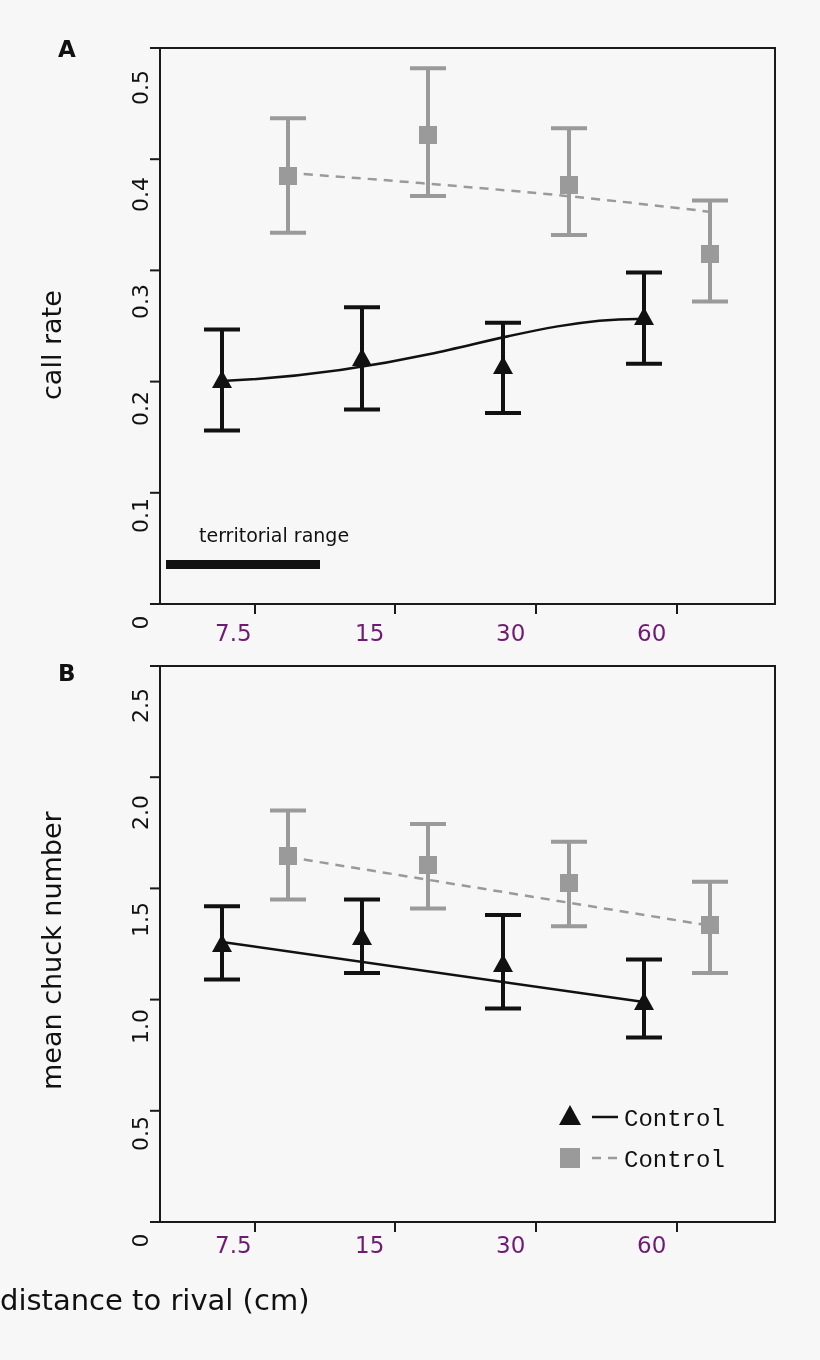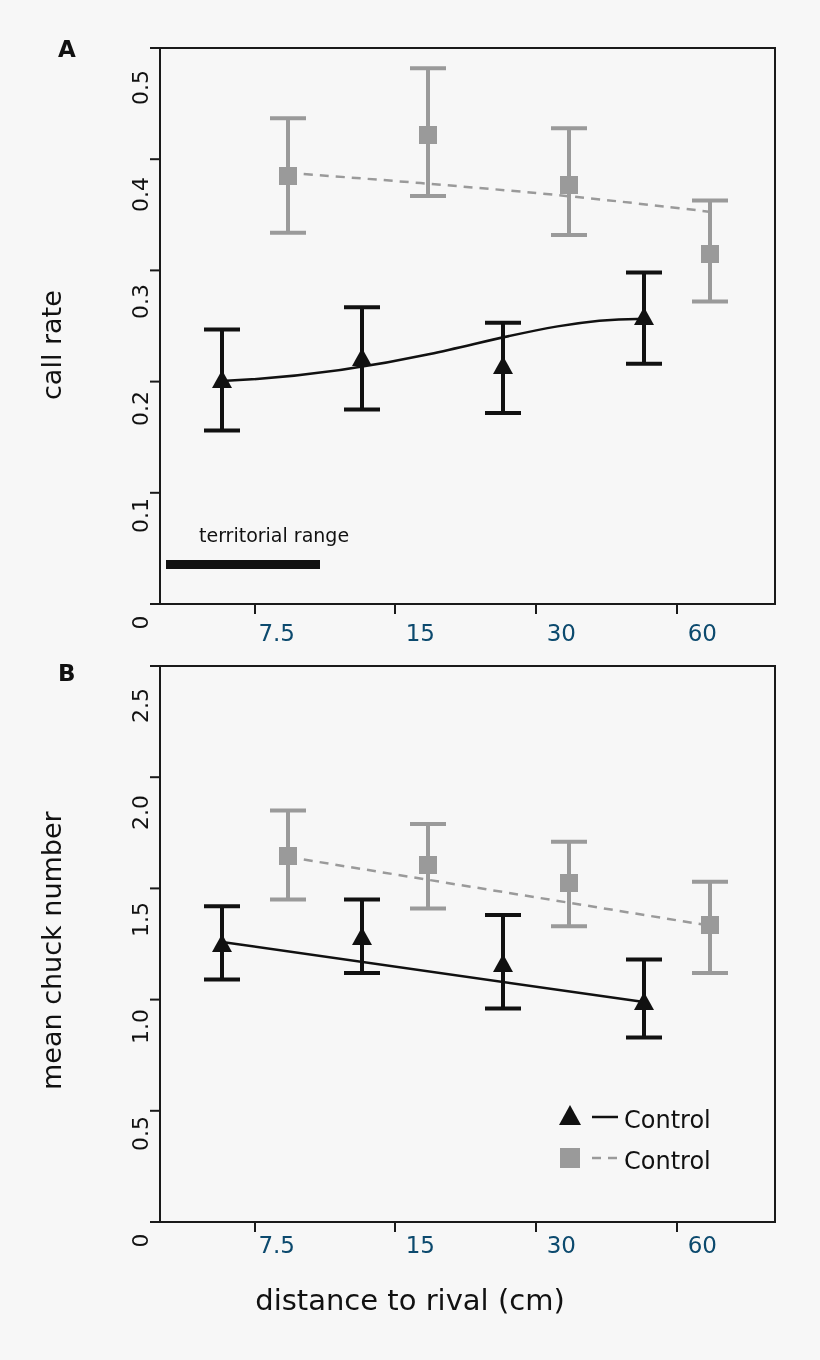--- a/index.html
+++ b/index.html
@@ -30,29 +30,29 @@
     font-size:22px;
     color:#111;
     transform-origin:100% 50%;
     transform:rotate(-90deg);
     text-align:center;
     white-space:nowrap;
   }
   .xtick-label{
     position:absolute;
     font-size:23px;
-    color:#0c4a6e;
-    text-align:right;
+    color:#701a75;
+    text-align:left;
     white-space:nowrap;
   }
   .xlabel{
     position:absolute;
     font-size:29px;
     color:#111;
-    text-align:center;
+    text-align:left;
     width:820px;
     left:0;
   }
   .terr-label{
     position:absolute;
     font-size:19px;
     color:#111;
     white-space:nowrap;
     margin-left:31px;
   }
@@ -60,20 +60,21 @@
     position:absolute;
     background:#111;
     height:9px;
   }
   svg{position:absolute;left:0;top:0;overflow:visible;}
   .legend-text{
     position:absolute;
     font-size:24px;
     color:#111;
     white-space:nowrap;
+    font-family:Liberation Mono, monospace;
   }
 </style>
 </head>
 <body>
 
 <div class="panel">
 
   <div class="panel-letter" style="left:58px;top:36px;">A</div>
 
   <div class="ylabel" style="left:36px;top:400px;">call rate</div>

